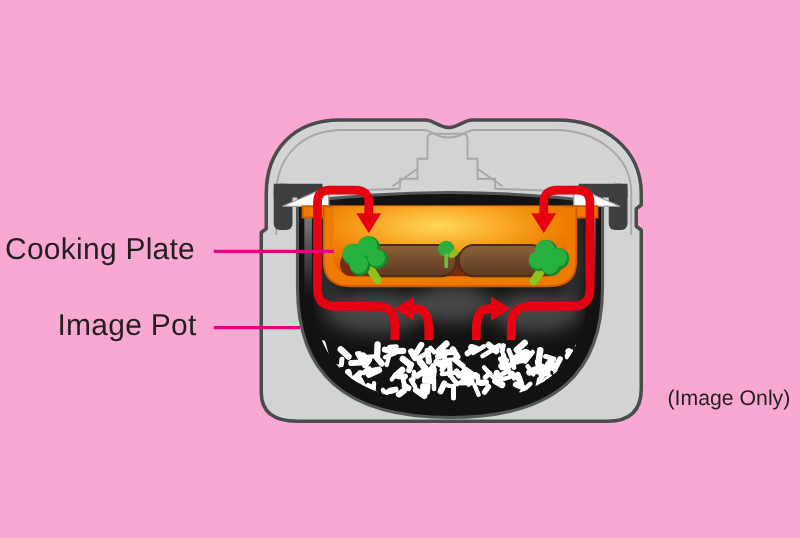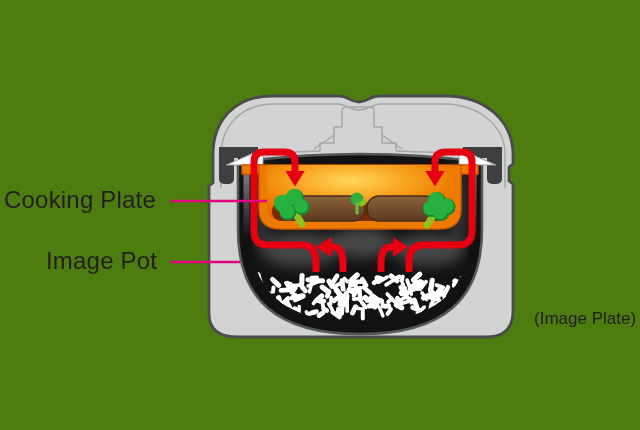--- a/index.html
+++ b/index.html
@@ -1,16 +1,16 @@
 <!DOCTYPE html>
 <html style="--body-gray: #d2d3d3; --outline-gray: #4a4c4c; --seam-gray: #a6a8a8; --pot-black: #121212; --plate-orange: #ee7a00; --plate-glow: #ffd75a; --arrow-red: #e60012; --leader-magenta: #e4007f; --rice-white: #ffffff; --broccoli-green: #27b13e; --stalk-green: #8dc21f; --patty-brown: #81592f; --sauce-brown: #7a2b0c; --text-black: #231f20;"><head>
 <meta charset="utf-8">
 <style>
   html,body{margin:0;padding:0;background:#fff;}
-  #stage{position:relative;width:640px;height:430px;background:#4d7c0f;overflow:hidden;
+  #stage{position:relative;width:640px;height:430px;background:#f9a8d4;overflow:hidden;
          font-family:"Liberation Sans",sans-serif;}
   #stage svg{position:absolute;left:0;top:0;}
   .callout{position:absolute;color:var(--text-black,#231f20);font-size:24px;line-height:28px;
            white-space:nowrap;letter-spacing:0.2px;}
   .caption{position:absolute;color:var(--text-black,#231f20);font-size:17px;line-height:20px;white-space:nowrap;}
   .body-fill{fill:var(--body-gray,#d2d3d3);stroke:var(--outline-gray,#4a4c4c);stroke-width:2.8;stroke-linejoin:round;}
   .seam{fill:none;stroke:var(--seam-gray,#a6a8a8);stroke-width:1.5;}
   .pot{fill:var(--pot-black,#121212);stroke:#545758;stroke-width:2.5;}
   .pot-dark{fill:var(--pot-black,#121212);}
   .flange{fill:#3d3f40;}
@@ -326,14 +326,14 @@
            Q 472,152 462,152 L 446,152 Q 435,152 435,162 L 435,172"></path>
       <path class="arrow" marker-end="url(#arrowHead)" d="M 381,272 L 381,264 Q 381,247 391,247 L 394,247"></path>
     </g>
 
     <line class="leader" x1="171" y1="201" x2="267" y2="201"></line>
     <line class="leader" x1="171" y1="262" x2="240" y2="262"></line>
   </svg>
 
   <div class="callout" style="left:4px;top:186px;">Cooking Plate</div>
   <div class="callout" style="left:46px;top:247px;">Image Pot</div>
-  <div class="caption" style="left:534px;top:309px;">(Image Plate)</div>
+  <div class="caption" style="left:534px;top:309px;">(Image Only)</div>
 </div>
 
 </body></html>

